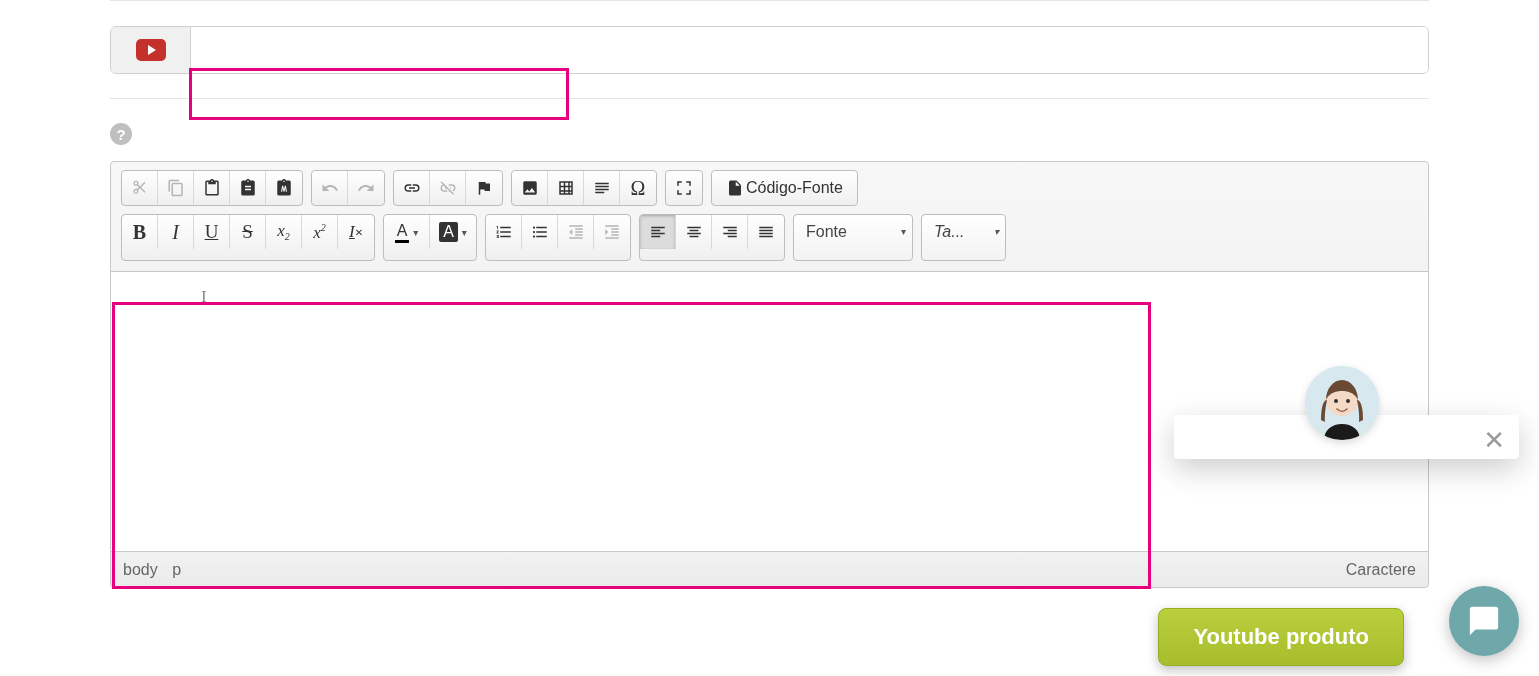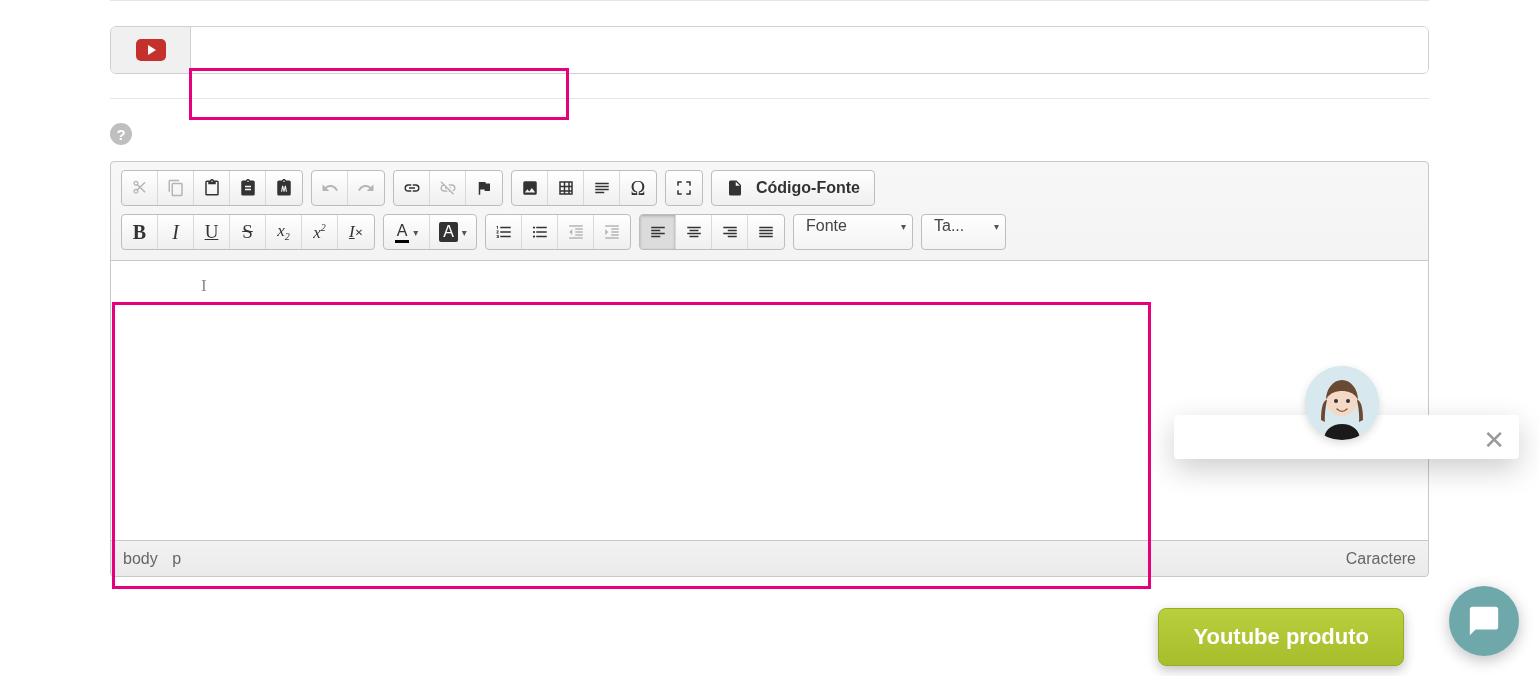--- a/index.html
+++ b/index.html
@@ -76,35 +76,35 @@
     display:flex; border:1px solid #bdbdbd; border-radius:4px;
     background:linear-gradient(#ffffff,#efefef);
     overflow:hidden;
   }
   .tb-btn {
     width:36px;height:34px;display:flex;align-items:center;justify-content:center;
     border-right:1px solid #d9d9d9; color:#333; font-size:16px;
     cursor:pointer;
   }
   .tb-btn:last-child{border-right:none;}
-  .tb-btn.wide { width:auto; padding:0 14px; font-size:16px; gap:12px;font-weight:bold;}
+  .tb-btn.wide { width:auto; padding:0 14px; font-size:16px; gap:2px;}
   .tb-btn.sel { background:#dcdcdc; box-shadow: inset 0 1px 3px rgba(0,0,0,0.25);}
   .tb-btn svg { width:18px;height:18px; }
   .tb-btn.disabled{ color:#b5b5b5; }
   .tb-btn.bold{ font-weight:800; font-family: Georgia,serif; font-size:20px;}
   .tb-btn.italic{ font-style:italic; font-family: Georgia,serif; font-size:20px;}
   .tb-btn.under{ text-decoration:underline; font-family: Georgia,serif; font-size:19px;}
   .tb-btn.strike{ text-decoration:line-through; font-family: Georgia,serif; font-size:19px;}
   .sxp { font-family: Georgia,serif; font-size:17px;font-style:italic; }
   .sxp sub, .sxp sup { font-size:10px; }
   .caret { margin-left:4px; font-size:10px; color:#555;}
   .combo {
     border:1px solid #bdbdbd; border-radius:4px;
     background:linear-gradient(#ffffff,#f3f3f3);
-    height:36px; display:flex; align-items:center; padding:0 6px 12px 12px;
+    height:47px; display:flex; align-items:center; padding:0 6px 12px 12px;
     font-size:16px; color:#444; cursor:pointer; gap:10px;
   }
   .combo .arrow { font-size:10px; color:#555;}
 
   .editor-body {
     background:#fff; height:280px; border-top:1px solid #c8c8c8;
     position:relative;
   }
   .cursor-i { position:absolute; left:90px; top:15px; font-family:serif; color:#8a8a8a; font-size:17px;}
   
@@ -343,21 +343,21 @@
             <svg viewBox="0 0 24 24">
               <path fill="currentColor" d="M3 5h18v2H3V5zm0 4h18v2H3V9zm0 4h18v2H3v-2zm0 4h18v2H3v-2z"></path>
             </svg>
           </div>
       </div>
       <div class="combo" style="width:120px;">
         <span>Fonte</span>
         <span style="flex:1"></span>
           <span class="arrow">▾</span>
       </div>
-      <div class="combo" style="width:85px;">
+      <div class="combo" style="width:85px;font-style:italic;">
         <span>Ta...</span>
         <span style="flex:1"></span>
           <span class="arrow">▾</span>
       </div>
     </div>
 
     <div class="editor-body">
       <span class="cursor-i">I</span>
     </div>
 

